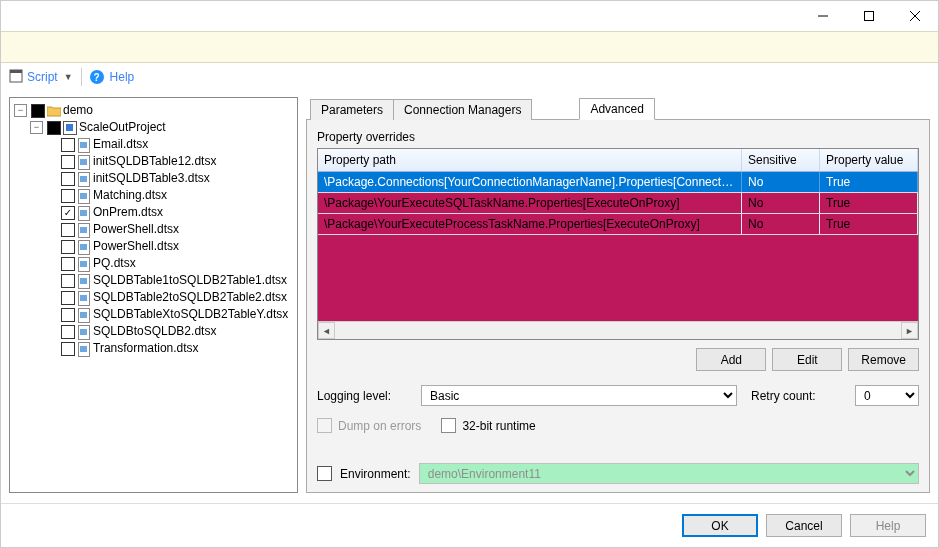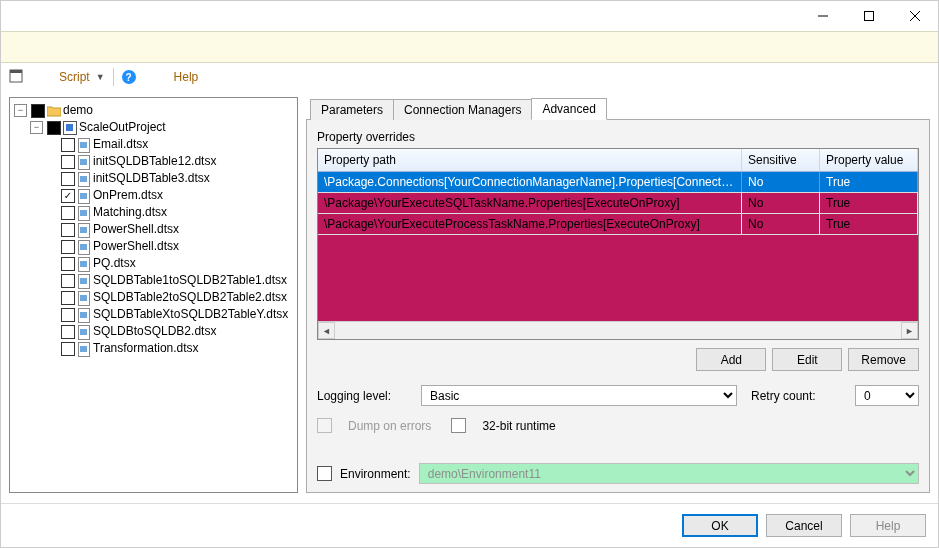--- a/index.html
+++ b/index.html
@@ -3,21 +3,21 @@
 <meta charset="utf-8">
 <style>
   html,body{margin:0;padding:0;font-family:"Segoe UI",Tahoma,sans-serif;font-size:12px;color:#000;background:#fff;}
   .window{width:939px;height:548px;position:relative;background:#fff;display:flex;flex-direction:column;border:1px solid #ccc;box-sizing:border-box;}
   .titlebar{height:30px;display:flex;justify-content:flex-end;align-items:flex-start;}
   .titlebar .btn{width:46px;height:30px;display:flex;align-items:center;justify-content:center;font-family:inherit;}
   .titlebar .btn svg{stroke:#000;stroke-width:1;}
   .band{height:30px;background:#fdfae6;border-top:1px solid #d9d9c2;border-bottom:1px solid #d9d9c2;}
   .help-row{height:28px;display:flex;align-items:center;padding:0 8px;gap:4px;}
   .help-row .sep{width:1px;height:18px;background:#ccc;margin:0 4px;}
-  .help-row .link{color:#a16207;cursor:pointer;margin-left:32px;}
+  .help-row .link{color:#3b82f6;cursor:pointer;}
   .help-row .dd{font-size:9px;color:#555;margin-left:2px;}
   .help-row .circ{width:14px;height:14px;border-radius:50%;background:#1e90ff;color:#fff;font-weight:bold;font-size:10px;display:flex;align-items:center;justify-content:center;margin-right:2px;}
   .body{flex:1;display:flex;padding:6px 8px;gap:8px;min-height:0;}
   .tree-panel{width:283px;border:1px solid #888;background:#fff;overflow:auto;padding:4px 2px;}
   .tree ul{list-style:none;margin:0;padding-left:16px;}
   .tree>ul{padding-left:2px;}
   .tree li{white-space:nowrap;line-height:17px;}
   .tree .row{display:flex;align-items:center;gap:2px;}
   .tree .exp{width:11px;height:11px;border:1px solid #888;display:inline-flex;align-items:center;justify-content:center;font-size:9px;line-height:9px;color:#555;background:#fff;margin-right:2px;}
   .tree .exp.blank{border:none;}
@@ -27,21 +27,21 @@
   .ico-folder{width:14px;height:12px;display:inline-block;}
   .ico-folder svg{display:block;}
   .ico-proj{width:14px;height:14px;border:1px solid #555;background:#fff;display:inline-block;box-sizing:border-box;position:relative;}
   .ico-proj::after{content:"";position:absolute;left:2px;top:2px;width:7px;height:7px;background:#3a7bd5;}
   .ico-pkg{width:14px;height:14px;display:inline-block;position:relative;}
   .ico-pkg::before{content:"";position:absolute;left:1px;top:0;width:10px;height:13px;background:#fff;border:1px solid #888;}
   .ico-pkg::after{content:"";position:absolute;left:3px;top:4px;width:7px;height:6px;background:#6fa8dc;}
   .right-panel{flex:1;display:flex;flex-direction:column;min-width:0;}
   .tabs{display:flex;align-items:flex-end;height:22px;padding-left:4px;}
   .tab{padding:3px 10px;border:1px solid #aaa;border-bottom:none;background:#f0f0f0;margin-right:-1px;position:relative;top:1px;cursor:pointer;}
-  .tab.active{background:#fff;z-index:2;border-bottom:1px solid #fff;}
+  .tab.active{background:#fff;z-index:2;border-bottom:1px solid #fff;margin-left:48px;}
   .tab-content{flex:1;border:1px solid #aaa;background:#f3f3f3;padding:8px 10px;display:flex;flex-direction:column;min-height:0;}
   .section-label{margin:2px 0 4px;}
   .grid-wrap{border:1px solid #888;background:#be185d;display:flex;flex-direction:column;height:190px;}
   .grid-head{display:flex;background:linear-gradient(#f6faff,#e4eefb);border-bottom:1px solid #9bb7d9;}
   .grid-head .cell{padding:4px 6px;border-right:1px solid #c9d8ec;box-sizing:border-box;}
   .col-path{flex:1;}
   .col-sens{width:78px;}
   .col-val{width:98px;}
   .grid-body{flex:1;overflow:auto;}
   .grid-row{display:flex;border-bottom:1px solid #ddd;}
@@ -53,21 +53,21 @@
   .grid-scroll .track{flex:1;}
   .btn-row{display:flex;justify-content:flex-end;gap:6px;margin-top:8px;}
   .wbtn{min-width:70px;height:23px;border:1px solid #adadad;background:#e9e9e9;padding:0 12px;cursor:pointer;font:inherit;}
   .form-row{display:flex;align-items:center;margin-top:14px;gap:10px;}
   .form-row label{width:94px;}
   select,input[type=text]{font:inherit;border:1px solid #aaa;background:#fff;height:21px;box-sizing:border-box;padding:0 4px;}
   select.basic{flex:0 0 316px;}
   .retry-lbl{margin-left:auto;}
   select.retry{width:64px;}
   .chk-row{display:flex;align-items:center;margin-top:12px;gap:20px;}
-  .chk{display:flex;align-items:center;gap:16px;}
+  .chk{display:flex;align-items:center;gap:6px;}
   .chk.disabled{color:#9a9a9a;}
   .chk .box{width:13px;height:13px;border:1px solid #888;background:#fff;display:inline-block;}
   .chk.disabled .box{border-color:#bbb;background:#f4f4f4;}
   .env-row{display:flex;align-items:center;margin-top:30px;gap:8px;}
   .env-row .box{width:13px;height:13px;border:1px solid #555;background:#fff;display:inline-block;}
   .env-row select{flex:1;background:#86efac;color:#666;}
   .footer-sep{height:1px;background:#ddd;margin:4px 0 0;}
   .footer{display:flex;justify-content:flex-end;align-items:flex-start;gap:8px;padding:10px 12px;}
   .footer .wbtn{min-width:76px;}
   .footer .wbtn.primary{border:1px solid #0078d7;box-shadow:inset 0 0 0 1px #0078d7;}
@@ -154,31 +154,31 @@
                       <div class="row">
                         <span class="exp blank"></span>
                         <span class="cb"></span>
                         <span class="ico-pkg"></span>
                         <span>initSQLDBTable3.dtsx</span>
                       </div>
                     </li>
                     <li>
                       <div class="row">
                         <span class="exp blank"></span>
+                        <span class="cb"></span>
+                        <span class="ico-pkg"></span>
+                        <span>Matching.dtsx</span>
+                      </div>
+                    </li>
+                    <li>
+                      <div class="row">
+                        <span class="exp blank"></span>
                         <span class="cb check"></span>
                         <span class="ico-pkg"></span>
                         <span>OnPrem.dtsx</span>
-                      </div>
-                    </li>
-                    <li>
-                      <div class="row">
-                        <span class="exp blank"></span>
-                        <span class="cb"></span>
-                        <span class="ico-pkg"></span>
-                        <span>Matching.dtsx</span>
                       </div>
                     </li>
                     <li>
                       <div class="row">
                         <span class="exp blank"></span>
                         <span class="cb"></span>
                         <span class="ico-pkg"></span>
                         <span>PowerShell.dtsx</span>
                       </div>
                     </li>

